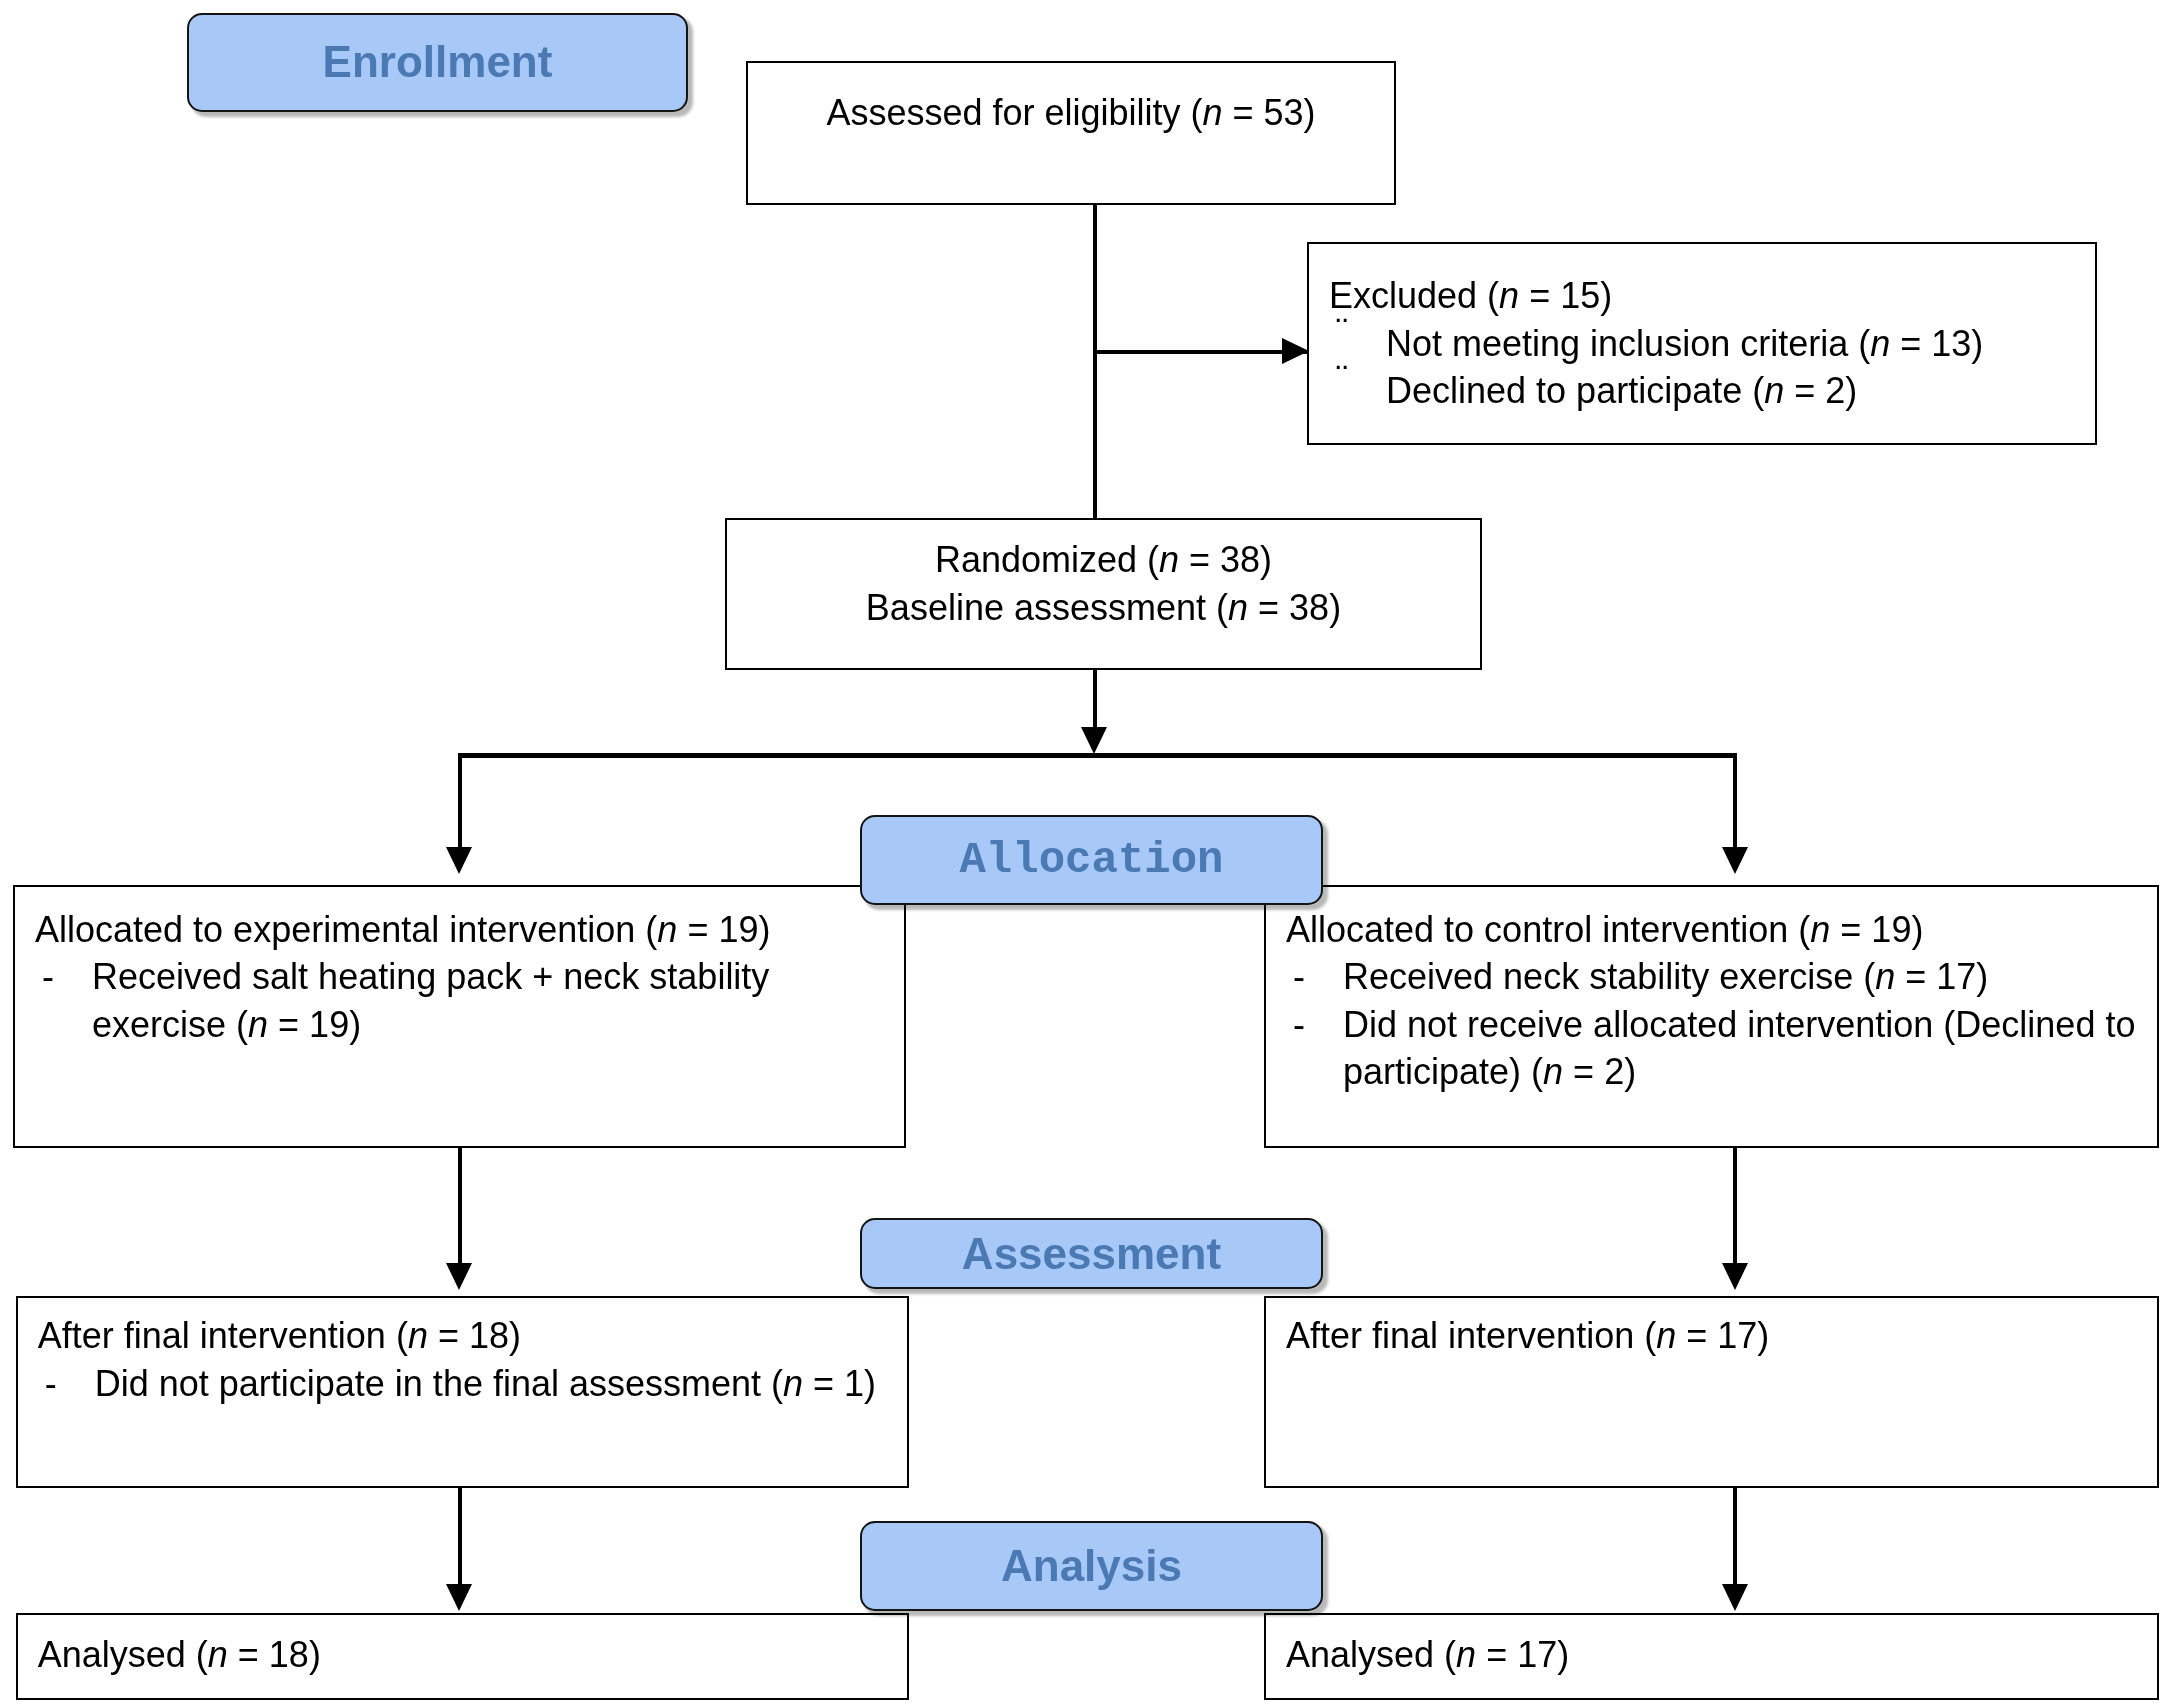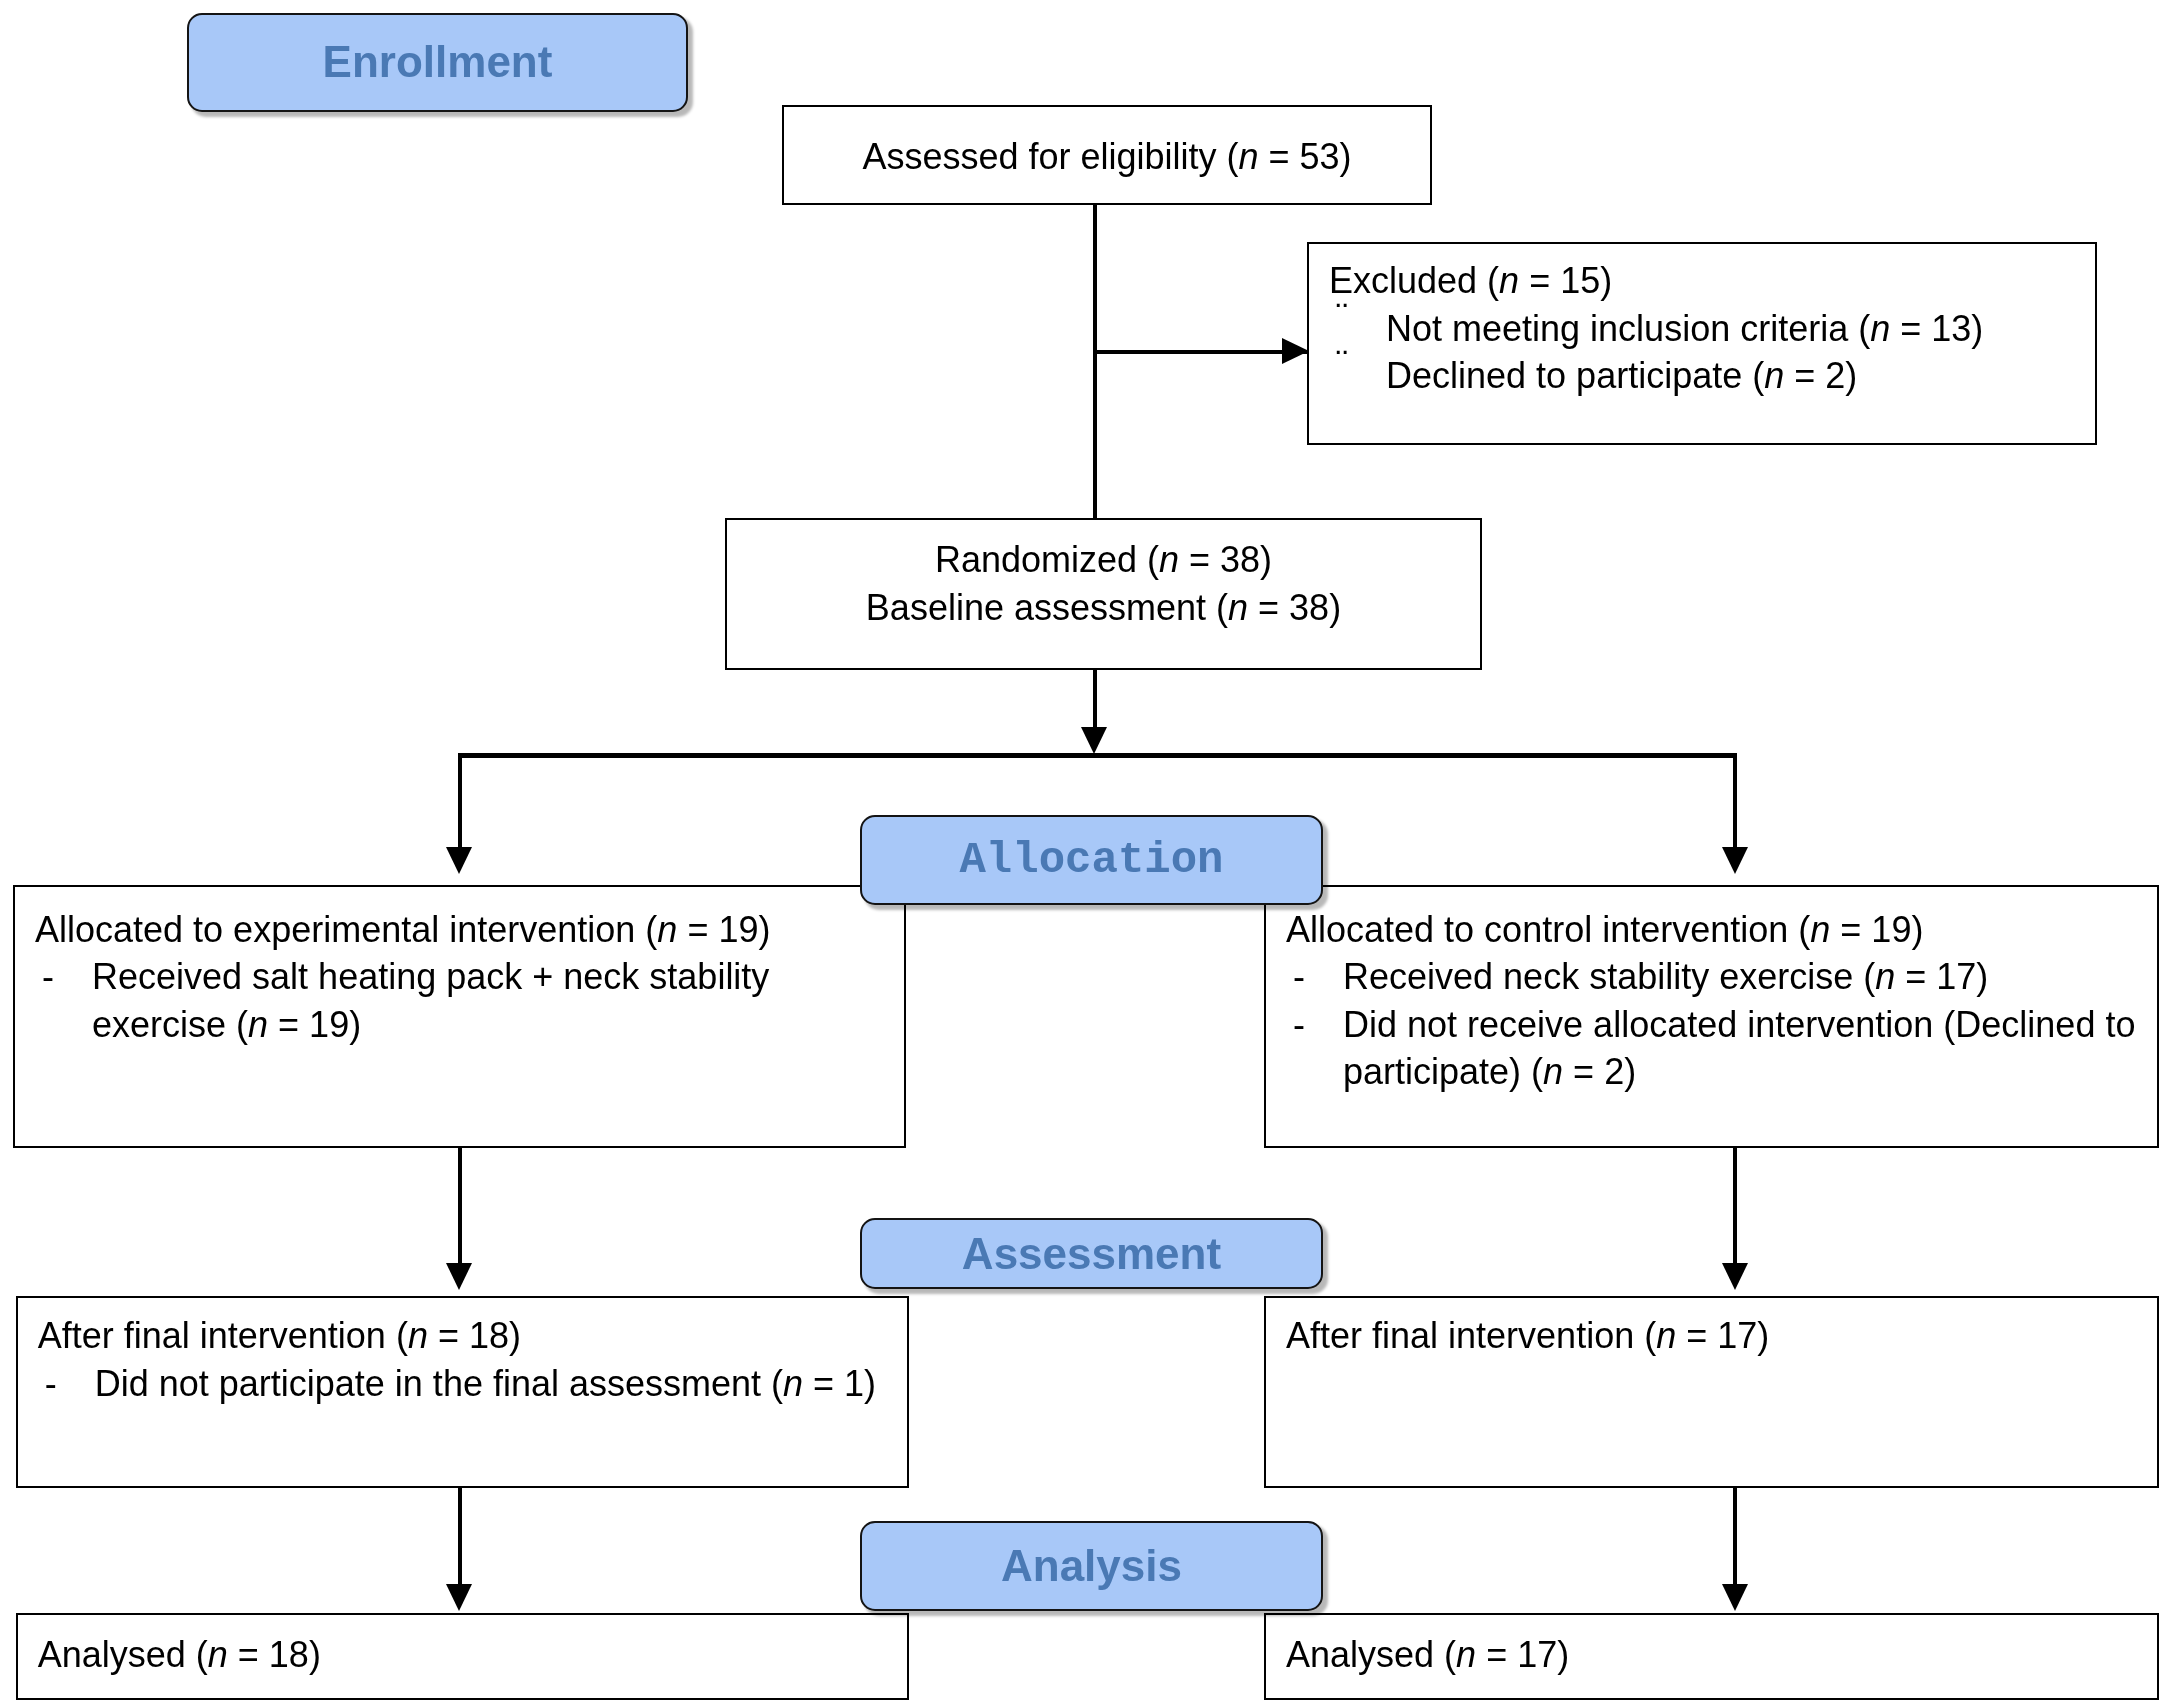--- a/index.html
+++ b/index.html
@@ -116,33 +116,33 @@
 </style>
 </head>
 <body>
 
 <div id="stage">
 
   <div class="pill" style="left:187px; top:12.8px; width:501px; height:99px;">
     <span>Enrollment</span>
   </div>
 
-  <div class="box center" style="left:782px; top:61px; width:650px; height:100px;margin-top:44px;">
+  <div class="box center" style="left:746px; top:61px; width:650px; height:144px;">
     <div class="box-inner" style="padding-top:25.6px;">
       <span class="line"><span>Assessed for eligibility (</span><span class="ital">n</span><span> = 53)</span></span>
     </div>
   </div>
 
   <div class="vline" style="left:1093px; top:195px; height:326px;"></div>
 
   <div class="hline" style="left:1093px; top:350px; width:218px;"></div>
   <div class="arrow-right" style="left:1282px; top:338px;"></div>
 
   <div class="box thin" style="left:1307px; top:242px; width:790px; height:203px;">
-    <div class="box-inner" style="padding-top:13px;">
+    <div class="box-inner" style="padding-top:28px;">
       <span class="line"><span>Excluded  (</span><span class="ital">n</span><span> = 15)</span></span>
 
       <div class="bullet-row">
         <span class="bullet-mark dots">¨</span>
         <span class="bullet-text"><span>Not meeting inclusion criteria (</span><span class="ital">n</span><span> = 13)</span></span>
       </div>
 
       <div class="bullet-row">
         <span class="bullet-mark dots">¨</span>
         <span class="bullet-text"><span>Declined to participate (</span><span class="ital">n</span><span> = 2)</span></span>

